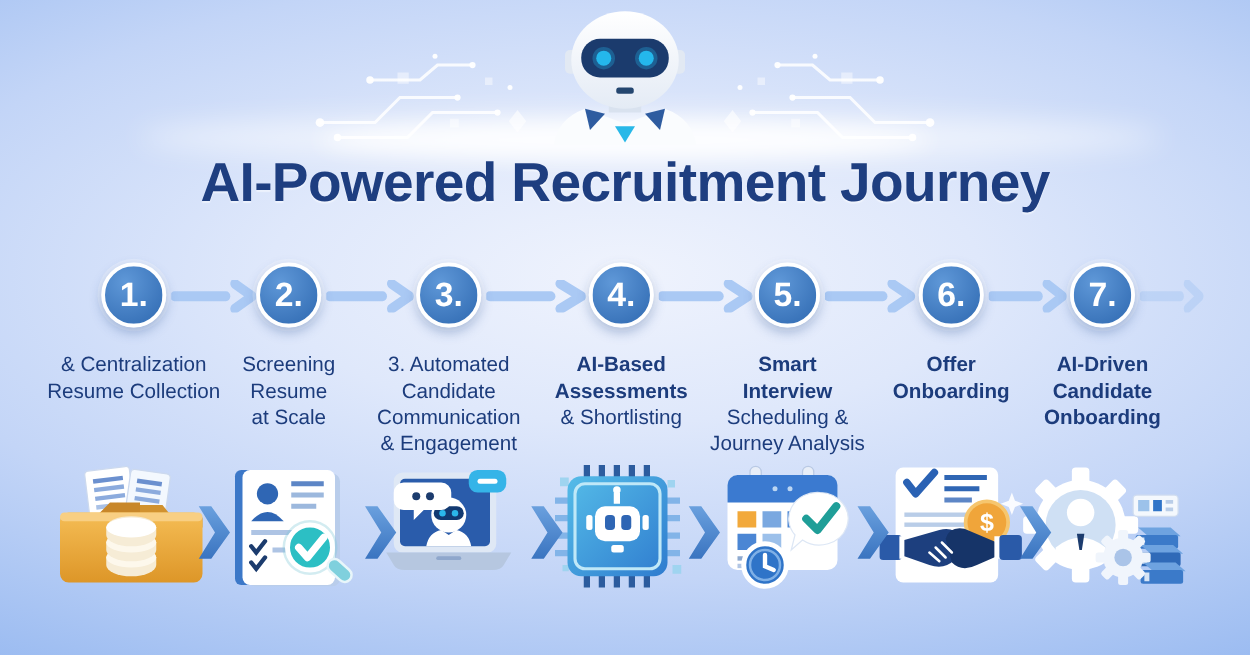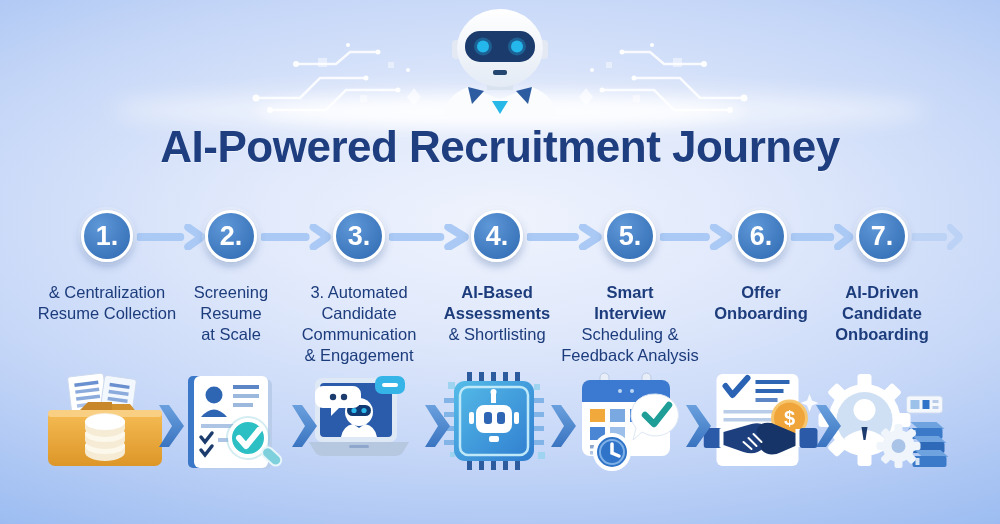--- a/index.html
+++ b/index.html
@@ -306,21 +306,21 @@
       <rect x="47" y="64" width="10" height="6" rx="2" fill="#ffffff"></rect>
     </svg>
   </div>
 
   <div class="col" style="left:550px;">
     <div class="circle">5.</div>
     <div class="lbl">
       <span class="b">Smart</span>
       <span class="b">Interview</span>
       <span>Scheduling &amp;</span>
-      <span>Feedback Analysis</span>
+      <span>Journey Analysis</span>
     </div>
     <svg class="icon" width="120" height="100" viewBox="0 0 120 100">
       <rect x="30" y="1" width="9" height="16" rx="4.5" fill="#e8eef8" stroke="#b9c9e4"></rect>
       <rect x="72" y="1" width="9" height="16" rx="4.5" fill="#e8eef8" stroke="#b9c9e4"></rect>
       <rect x="12" y="8" width="88" height="76" rx="8" fill="#ffffff"></rect>
       <path d="M12,16 a8,8 0 0 1 8,-8 h72 a8,8 0 0 1 8,8 v14 h-88 Z" fill="#3b7ad0"></path>
       <circle cx="50" cy="19" r="2" fill="#bcd6f2"></circle>
         <circle cx="62" cy="19" r="2" fill="#bcd6f2"></circle>
       <rect x="20" y="37" width="15" height="13" fill="#f2a93b"></rect>
       <rect x="40" y="37" width="15" height="13" fill="#7aa8e0"></rect>

